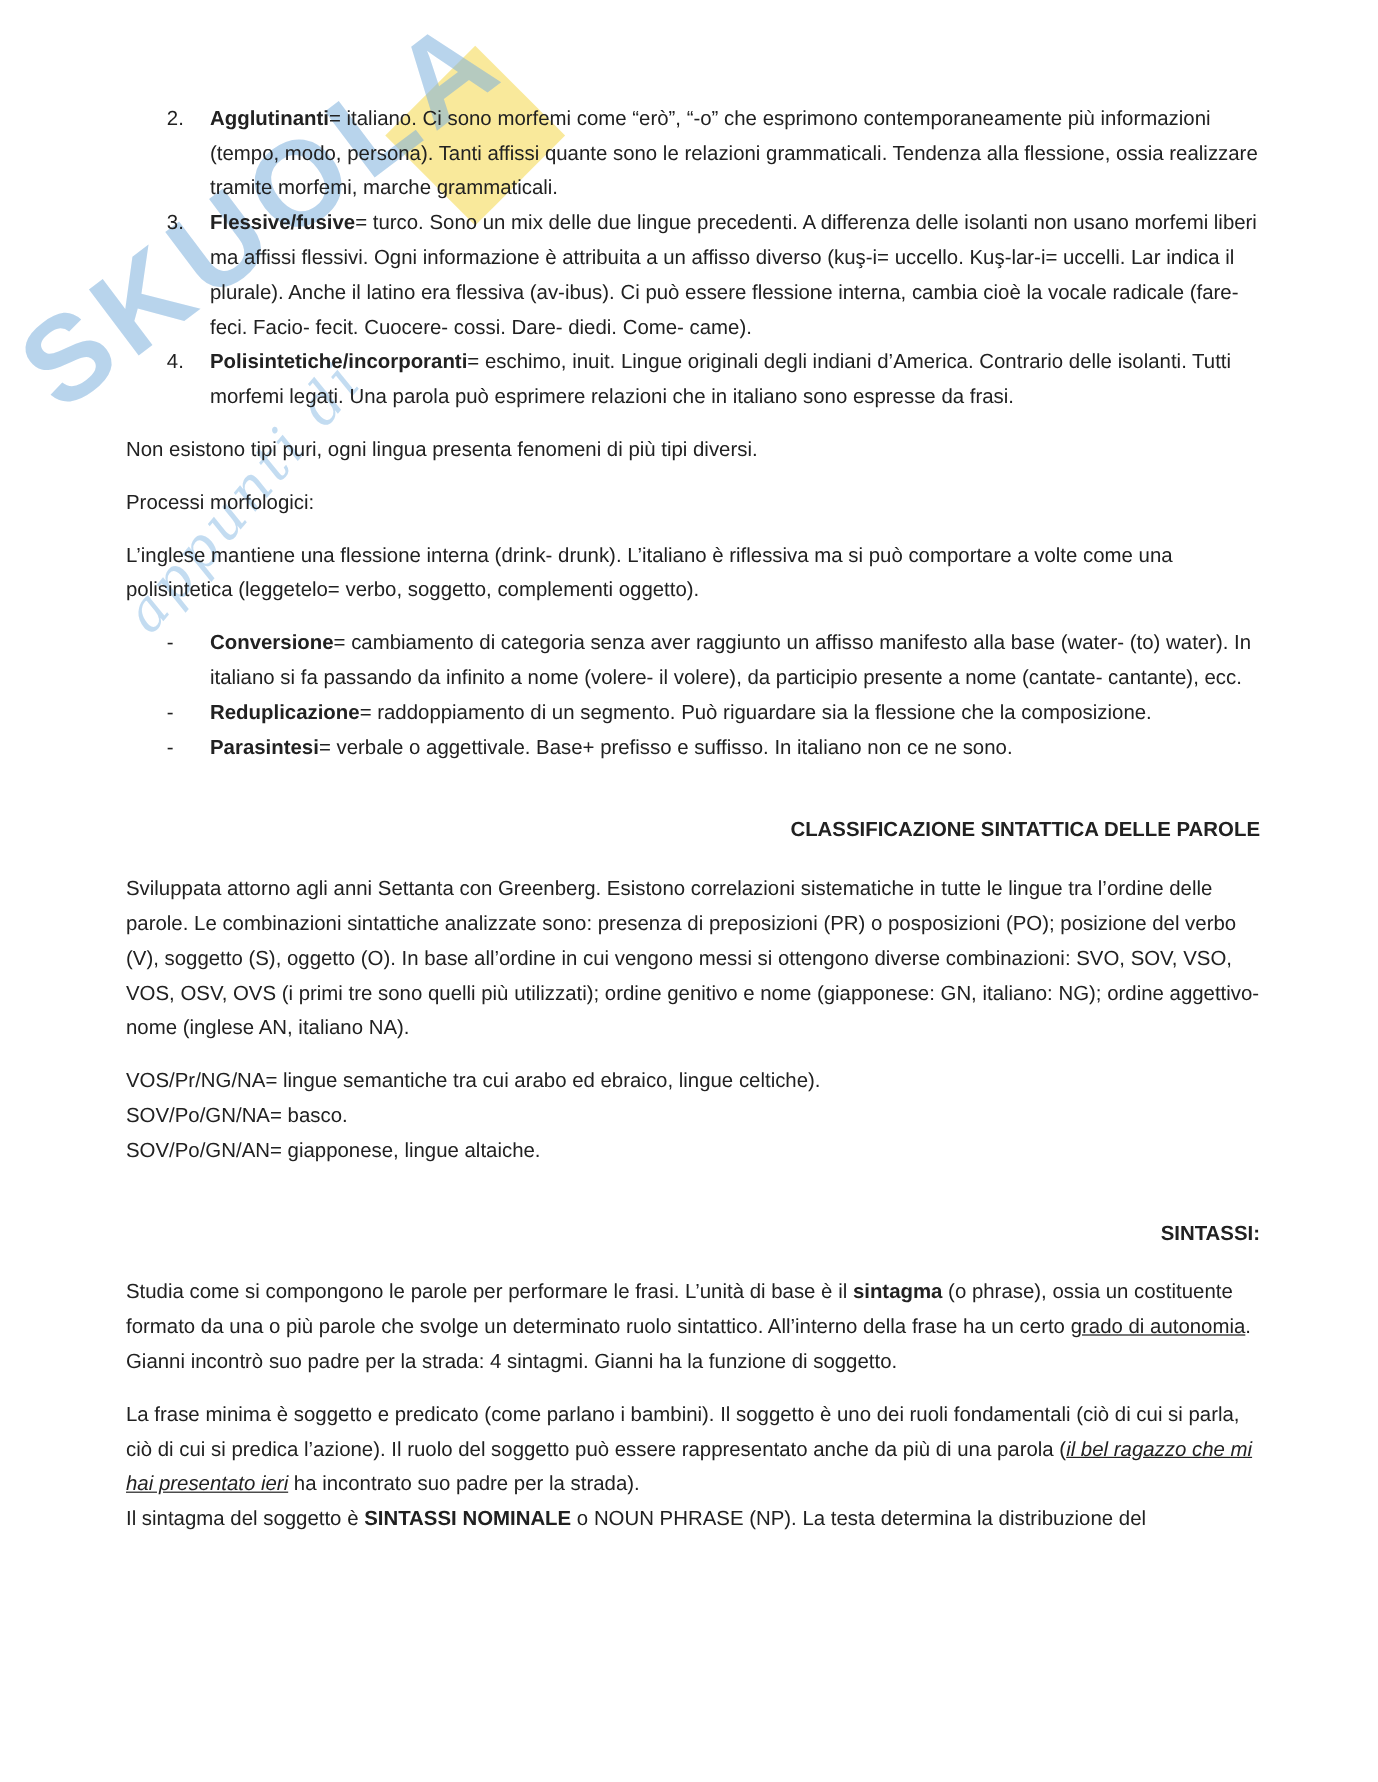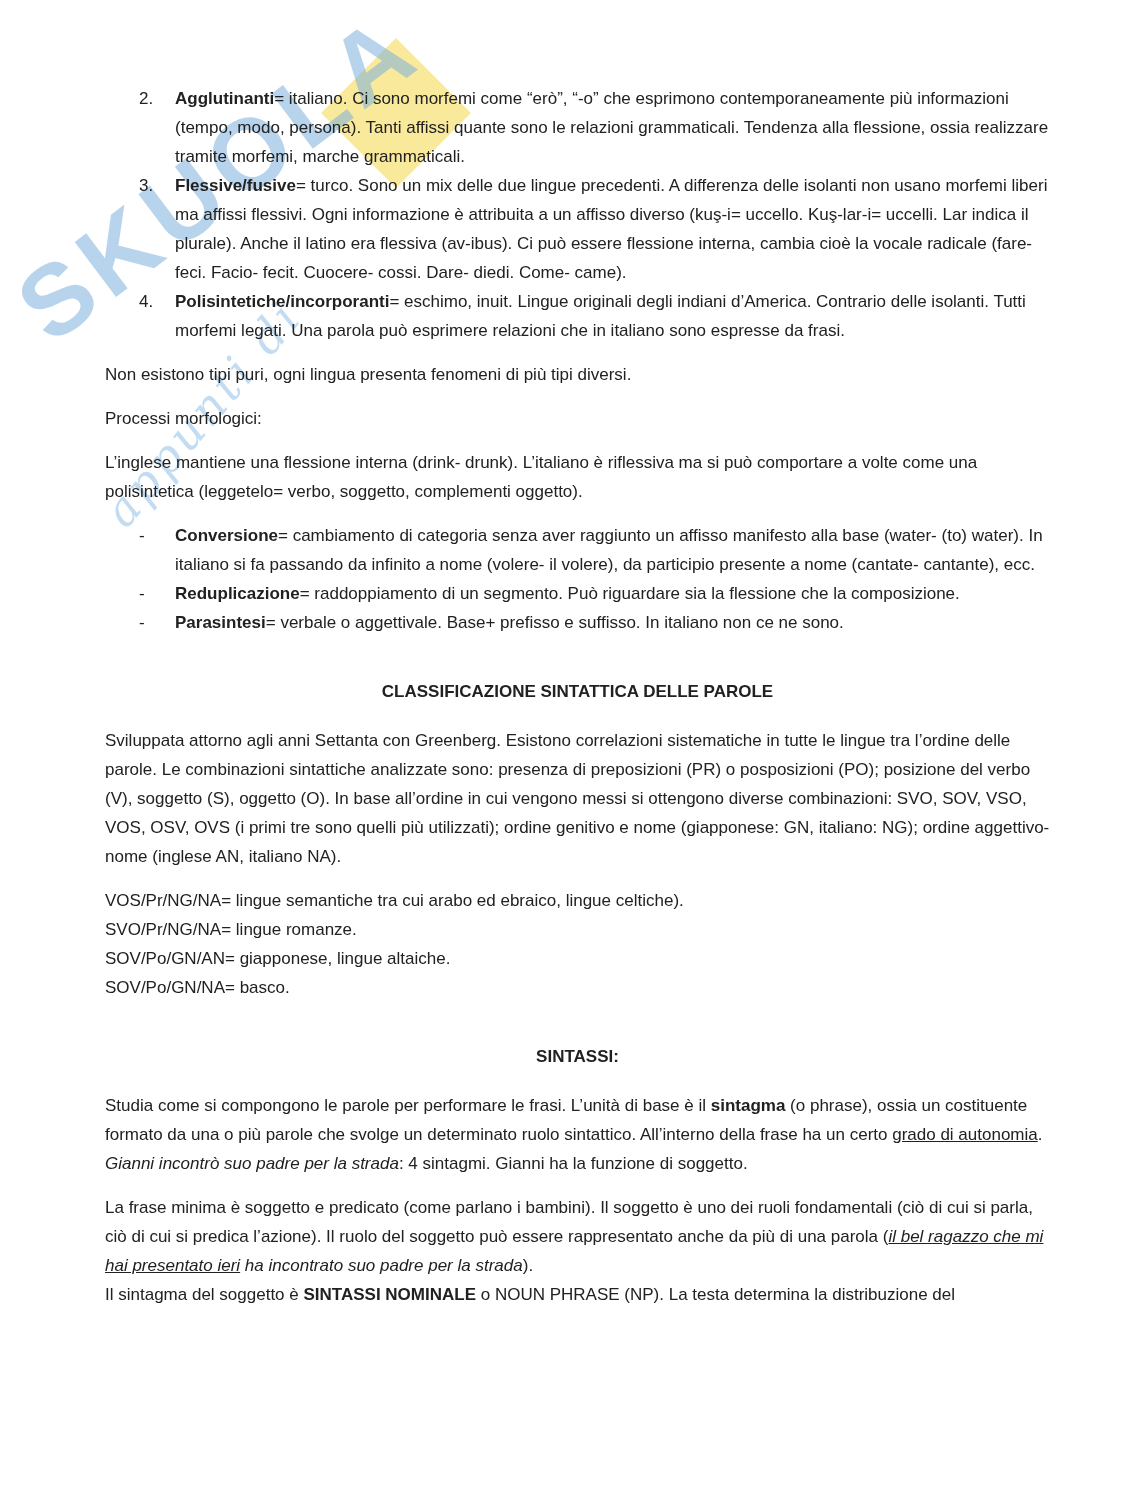--- a/index.html
+++ b/index.html
@@ -34,27 +34,27 @@
     white-space:nowrap;
   }
   
   .content{
     position:relative;z-index:1;
     padding:84px 98px 0 105px;
     font-size:17px;line-height:29px;
   }
   p{margin:0 0 15px;}
   .b{font-weight:bold;}
-  .i{font-style:italic;text-align:center;}
+  .i{text-align:center;}
   .u{text-decoration:underline;}
   .iu{font-style:italic;text-decoration:underline;}
   .doc-list{margin:0 0 15px;padding:0 0 0 70px;list-style:none;}
   .doc-list li{position:relative;}
   .marker{position:absolute;left:-36px;top:0;}
-  .heading{font-weight:bold;text-align:center;margin:40px 0 20px;}
+  .heading{font-weight:bold;text-align:right;margin:40px 0 20px;}
   .line{display:block;}
 </style>
 </head>
 <body>
 
 <div class="watermark" aria-hidden="true">
   <div class="wm-note"></div>
   <div class="wm-brand">SKUOLA</div>
   <div class="wm-script">appunti di</div>
 </div>
@@ -96,23 +96,22 @@
       <span class="b">Parasintesi</span><span>= verbale o aggettivale. Base+ prefisso e suffisso. In italiano non ce ne sono.</span>
     </li>
   </ul>
 
   <p class="heading">CLASSIFICAZIONE SINTATTICA DELLE PAROLE</p>
 
   <p>Sviluppata attorno agli anni Settanta con Greenberg. Esistono correlazioni sistematiche in tutte le lingue tra l’ordine delle parole. Le combinazioni sintattiche analizzate sono: presenza di preposizioni (PR) o posposizioni (PO); posizione del verbo (V), soggetto (S), oggetto (O). In base all’ordine in cui vengono messi si ottengono diverse combinazioni: SVO, SOV, VSO, VOS, OSV, OVS (i primi tre sono quelli più utilizzati); ordine genitivo e nome (giapponese: GN, italiano: NG); ordine aggettivo- nome (inglese AN, italiano NA).</p>
 
   <p>
     <span class="line">VOS/Pr/NG/NA= lingue semantiche tra cui arabo ed ebraico, lingue celtiche).</span>
-    <span class="line">SVO/Pr/NG/NA= lingue romanze.</span>
+    <span class="line">SOV/Po/GN/NA= basco.</span>
     <span class="line">SOV/Po/GN/AN= giapponese, lingue altaiche.</span>
-    <span class="line">SOV/Po/GN/NA= basco.</span>
   </p>
 
 
   <p class="heading">SINTASSI:</p>
 
   <p>
     <span class="line"><span>Studia come si compongono le parole per performare le frasi. L’unità di base è il </span><span class="b">sintagma</span><span> (o phrase), ossia un costituente formato da una o più parole che svolge un determinato ruolo sintattico. All’interno della frase ha un certo </span><span class="u">grado di autonomia</span><span>.</span></span>
     <span class="line"><span class="i">Gianni incontrò suo padre per la strada</span><span>: 4 sintagmi. Gianni ha la funzione di soggetto.</span></span>
   </p>
 

